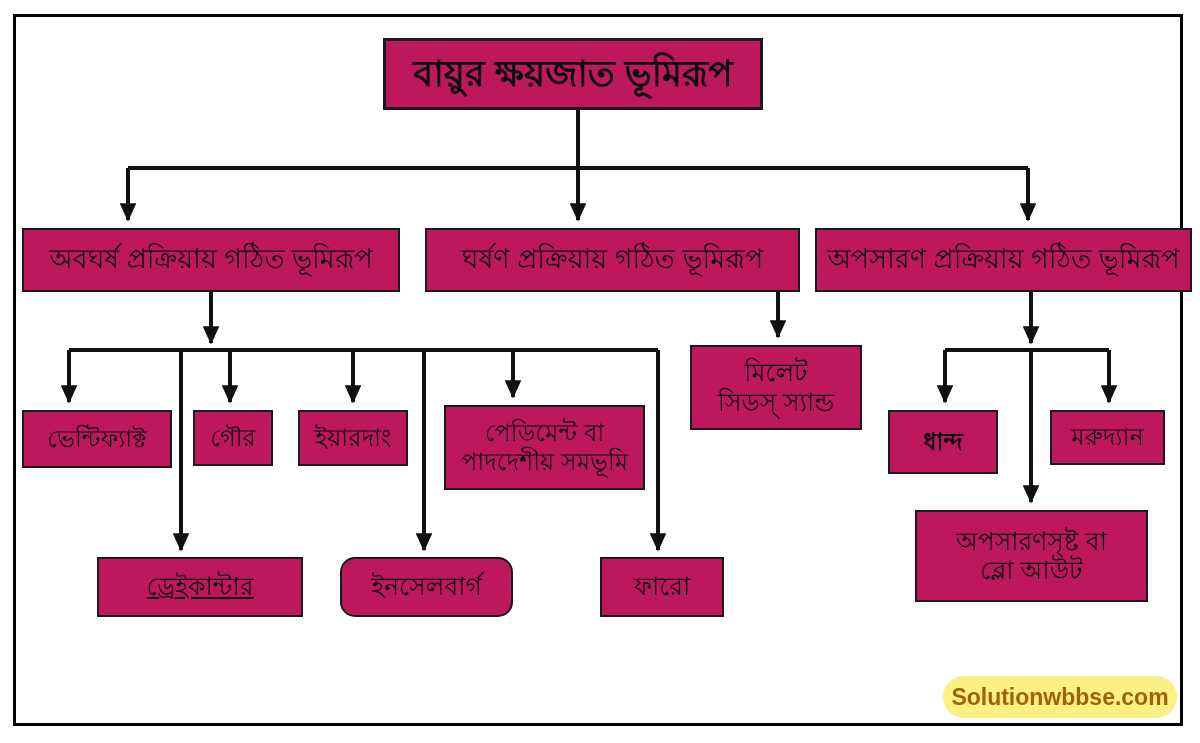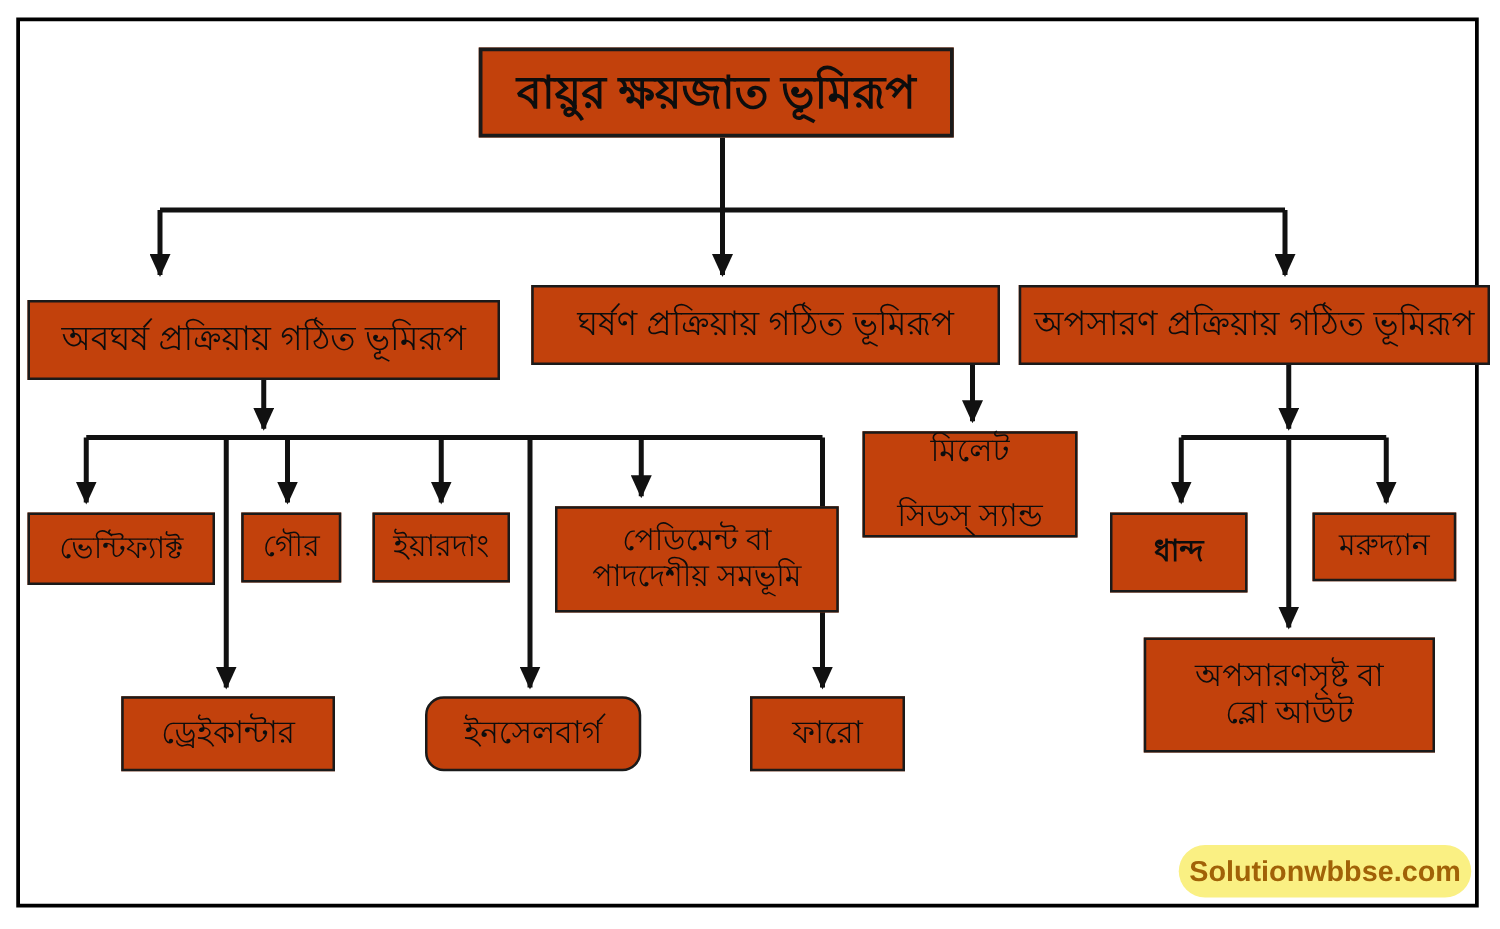--- a/index.html
+++ b/index.html
@@ -10,40 +10,40 @@
     font-family:"Liberation Sans","DejaVu Sans",sans-serif;
     overflow:hidden;
   }
   #frame{
     position:absolute;left:13px;top:14px;width:1170px;height:712px;
     border:3px solid #000000;box-sizing:border-box;
   }
   #wires{position:absolute;left:0;top:0;width:1200px;height:743px;}
   .node{
     position:absolute;
-    background:#c2410c;
+    background:#be185d;
     border:2.5px solid #1a1a1a;
     box-sizing:border-box;
     display:flex;flex-direction:column;align-items:center;justify-content:center;
     text-align:center;color:#0d0d0d;
     line-height:1.18;
   }
   .node .ln{display:block;}
   #n-title{left:383px;top:38px;width:380px;height:72px;font-size:36px;font-weight:bold;border-width:3px;}
-  #n-abrasion{left:22px;top:228px;width:378px;height:64px;font-size:27px;margin-top:12px;}
+  #n-abrasion{left:22px;top:228px;width:378px;height:64px;font-size:27px;}
   #n-attrition{left:425px;top:228px;width:375px;height:64px;font-size:27px;}
   #n-deflation{left:815px;top:228px;width:377px;height:64px;font-size:27px;}
   #n-ventifact{left:22px;top:410px;width:150px;height:58px;font-size:24px;}
   #n-gour{left:193px;top:410px;width:80px;height:56px;font-size:24px;}
   #n-yardang{left:298px;top:410px;width:110px;height:56px;font-size:24px;}
-  #n-pediment{left:444px;top:405px;width:227px;height:85px;font-size:24px;}
-  #n-millet{left:690px;top:345px;width:172px;height:85px;font-size:25px;justify-content:space-between;}
+  #n-pediment{left:444px;top:405px;width:201px;height:85px;font-size:24px;}
+  #n-millet{left:690px;top:345px;width:172px;height:85px;font-size:25px;}
   #n-dhand{left:888px;top:410px;width:110px;height:64px;font-size:24px;font-weight:bold;}
   #n-oasis{left:1050px;top:410px;width:115px;height:55px;font-size:24px;}
-  #n-dreikanter{left:97px;top:557px;width:171px;height:60px;font-size:25px;}
+  #n-dreikanter{left:97px;top:557px;width:206px;height:60px;font-size:25px;text-decoration:underline;}
   #n-inselberg{left:340px;top:557px;width:173px;height:60px;font-size:25px;border-radius:15px;}
   #n-faro{left:600px;top:557px;width:124px;height:60px;font-size:25px;}
   #n-blowout{left:915px;top:510px;width:233px;height:92px;font-size:25px;}
   #watermark{
     position:absolute;left:943px;top:676px;width:234px;height:42px;
     background:#faf083;border-radius:21px;
     display:flex;align-items:center;justify-content:center;
     color:#a16207;font-weight:bold;font-size:23px;
   }
 </style>

